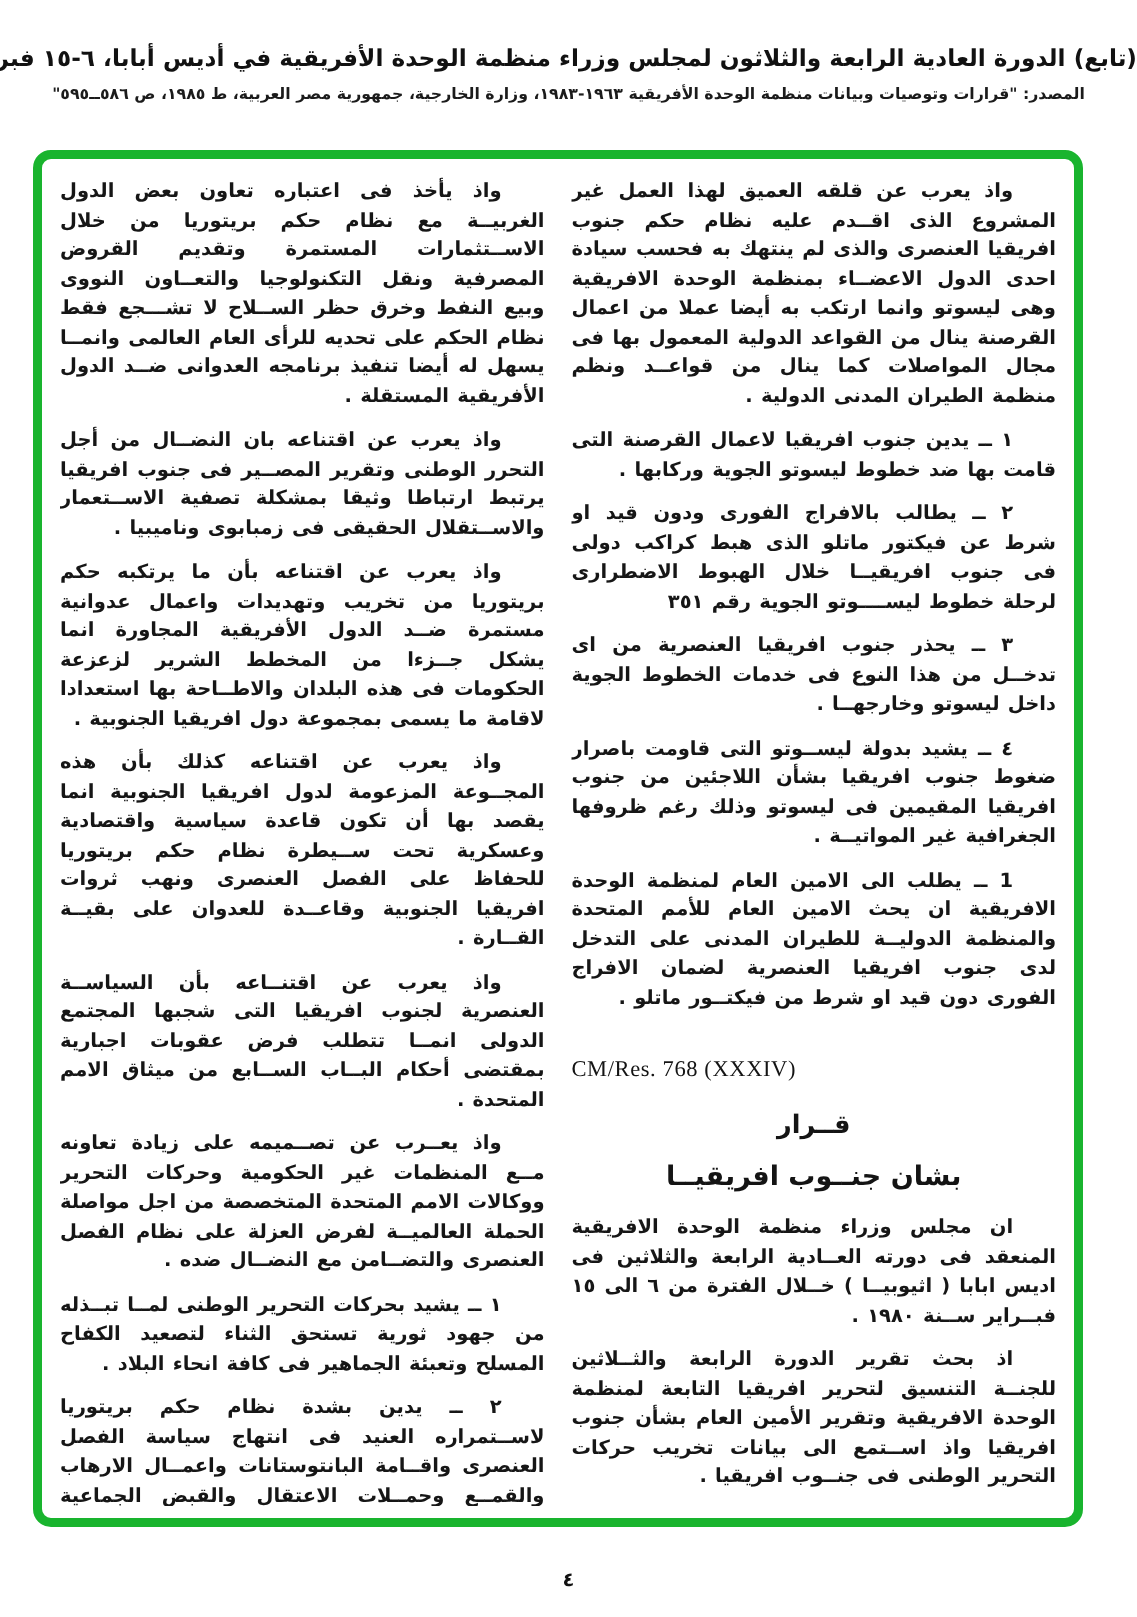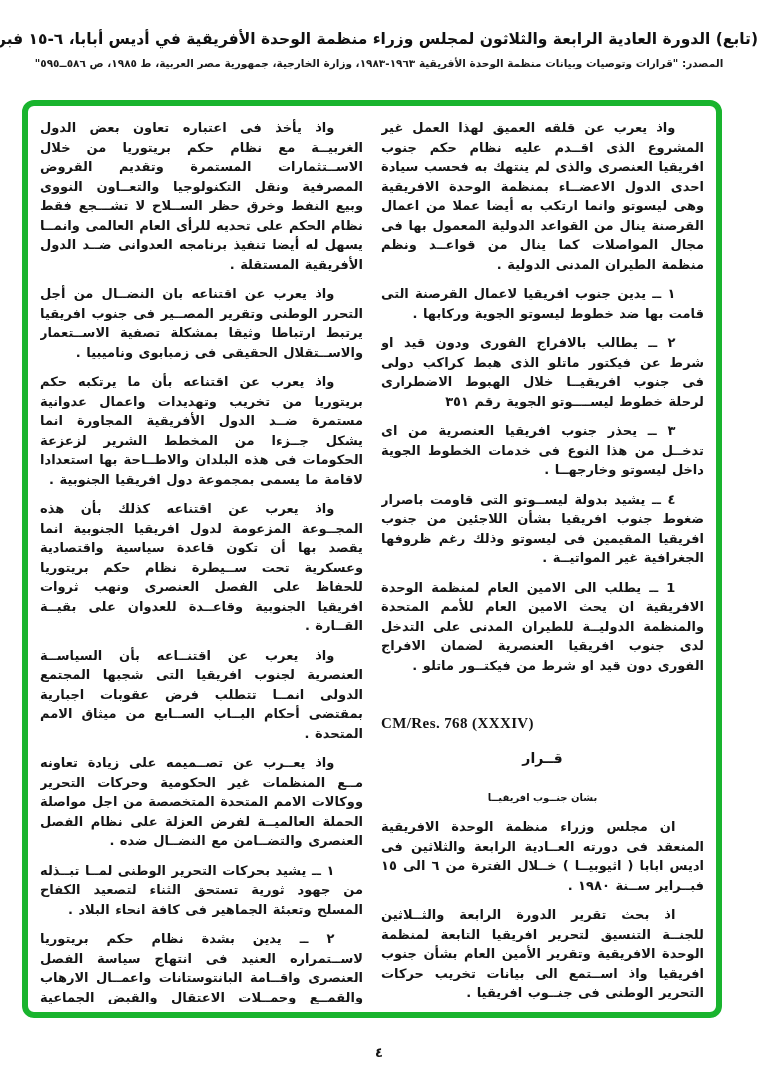--- a/index.html
+++ b/index.html
@@ -75,38 +75,38 @@
     font-weight: 700;
     color: #161616;
     margin: 0 0 10px 0;
     word-spacing: 1px;
   }
   .cm-ref {
     direction: ltr;
     text-align: left;
     font-family: "Liberation Serif", serif;
     font-size: 15px;
-    font-weight: 700;
+    font-weight: 400;
     color: #141414;
-    margin: 40px 0 4px 0;
+    margin: 30px 0 4px 0;
     letter-spacing: 0.4px;
   }
   .res-title {
     direction: rtl;
     text-align: center;
-    font-size: 14px;
+    font-size: 17px;
     font-weight: 700;
     margin: 18px 0 6px 0;
   }
   .res-subtitle {
     direction: rtl;
     text-align: center;
-    font-size: 10px;
+    font-size: 18px;
     font-weight: 700;
-    margin: 26px 0 14px 0;
+    margin: 14px 0 14px 0;
   }
   .footer {
     position: absolute;
     left: 0;
     top: 1042px;
     width: 758px;
     text-align: center;
   }
   .page-number {
     font-size: 13px;

